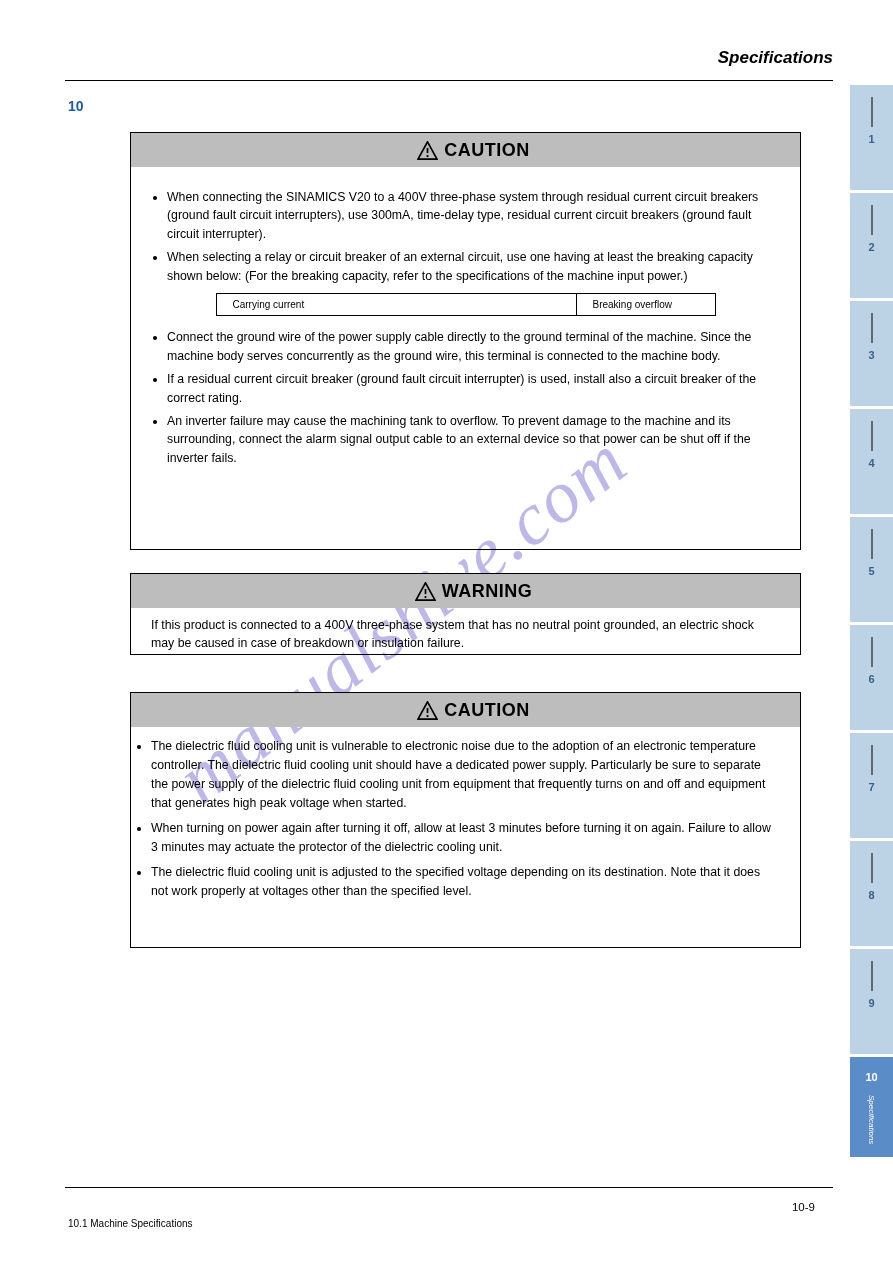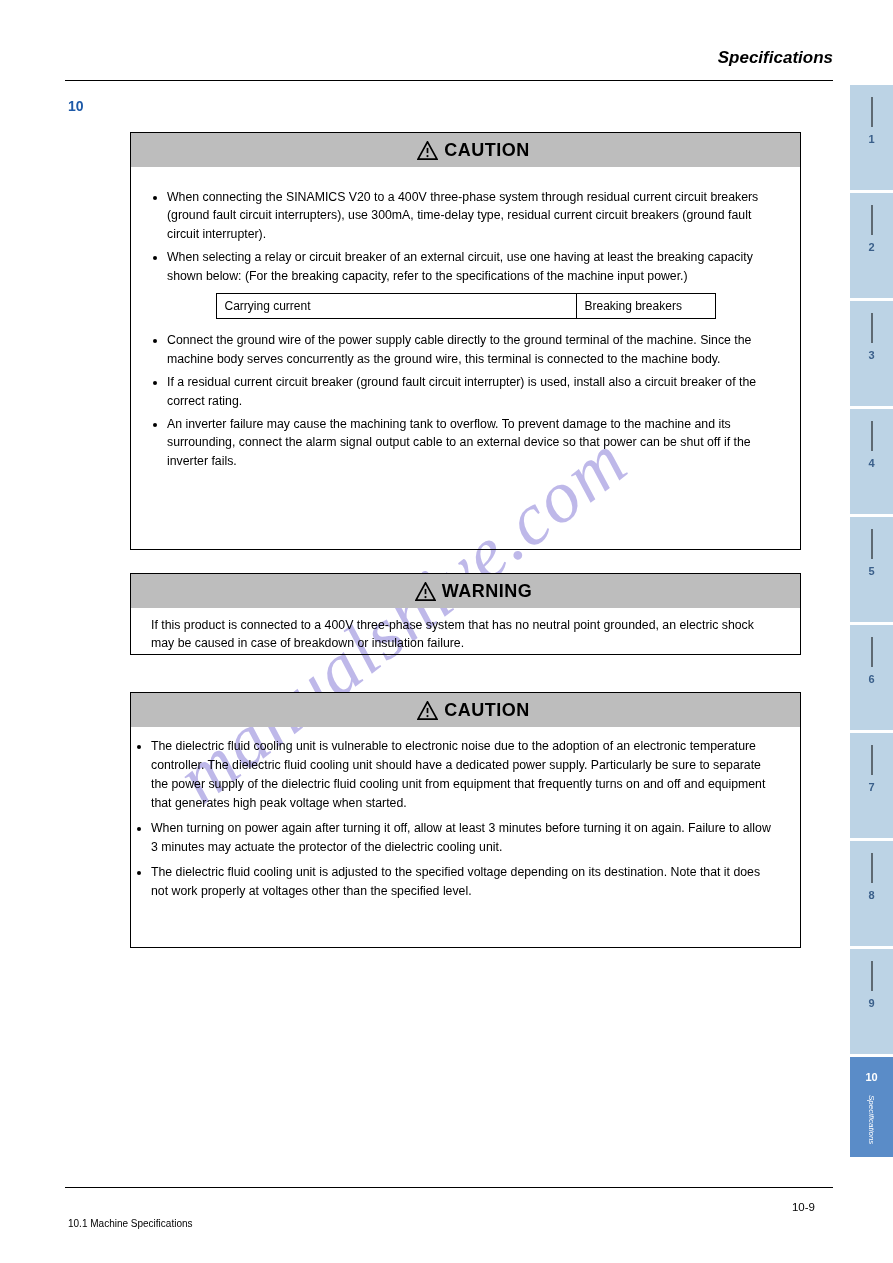--- a/index.html
+++ b/index.html
@@ -67,22 +67,22 @@
     .box1 .box-body { padding: 10px 22px 14px 22px; }
     .box1 ul { margin-left: 14px; margin-top: 11px; }
     .box1 li { margin-bottom: 5px; font-size: 12.3px; }
     .inner-table {
       width: 500px;
       margin: 8px auto 12px auto;
       border-collapse: collapse;
     }
     .inner-table td {
       border: 1px solid #000;
-      font-size: 12px;
-      padding: 3px 8px;
+      font-size: 10px;
+      padding: 3px 16px;
       height: 22px;
     }
     .inner-table td:first-child { width: 360px; }
     
     
     .box2 { left: 130px; top: 573px; right: 92px; height: 82px; }
     .box2 .box-body { padding: 8px 20px; font-size: 12.3px; }
     
     
     .box3 { left: 130px; top: 692px; right: 92px; height: 256px; }
@@ -193,21 +193,21 @@
   </div>
   <div class="box-body">
     <ul>
       <li>When connecting the SINAMICS V20 to a 400V three-phase system through residual current circuit breakers (ground fault circuit interrupters), use 300mA, time-delay type, residual current circuit breakers (ground fault circuit interrupter).</li>
       <li>When selecting a relay or circuit breaker of an external circuit, use one having at least the breaking capacity shown below: (For the breaking capacity, refer to the specifications of the machine input power.)</li>
     </ul>
     <table class="inner-table">
       <tbody>
           <tr>
         <td>Carrying current</td>
-        <td>Breaking breakers</td>
+        <td>Breaking overflow</td>
       </tr>
     </tbody>
       </table>
     <ul>
       <li>Connect the ground wire of the power supply cable directly to the ground terminal of the machine. Since the machine body serves concurrently as the ground wire, this terminal is connected to the machine body.</li>
       <li>If a residual current circuit breaker (ground fault circuit interrupter) is used, install also a circuit breaker of the correct rating.</li>
       <li>An inverter failure may cause the machining tank to overflow. To prevent damage to the machine and its surrounding, connect the alarm signal output cable to an external device so that power can be shut off if the inverter fails.</li>
     </ul>
   </div>
 </div>

